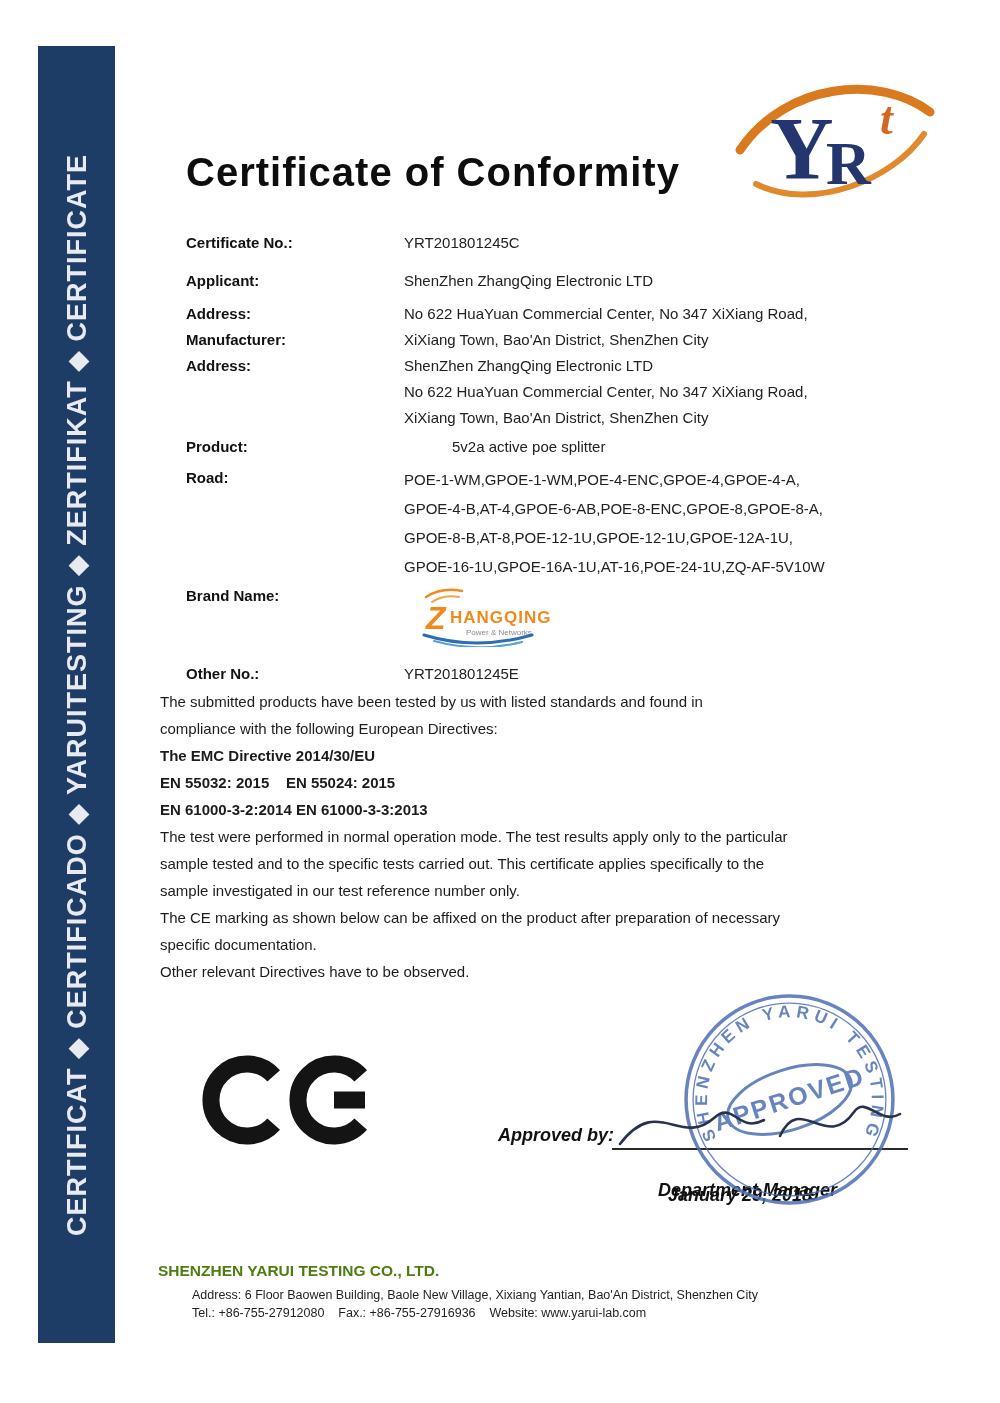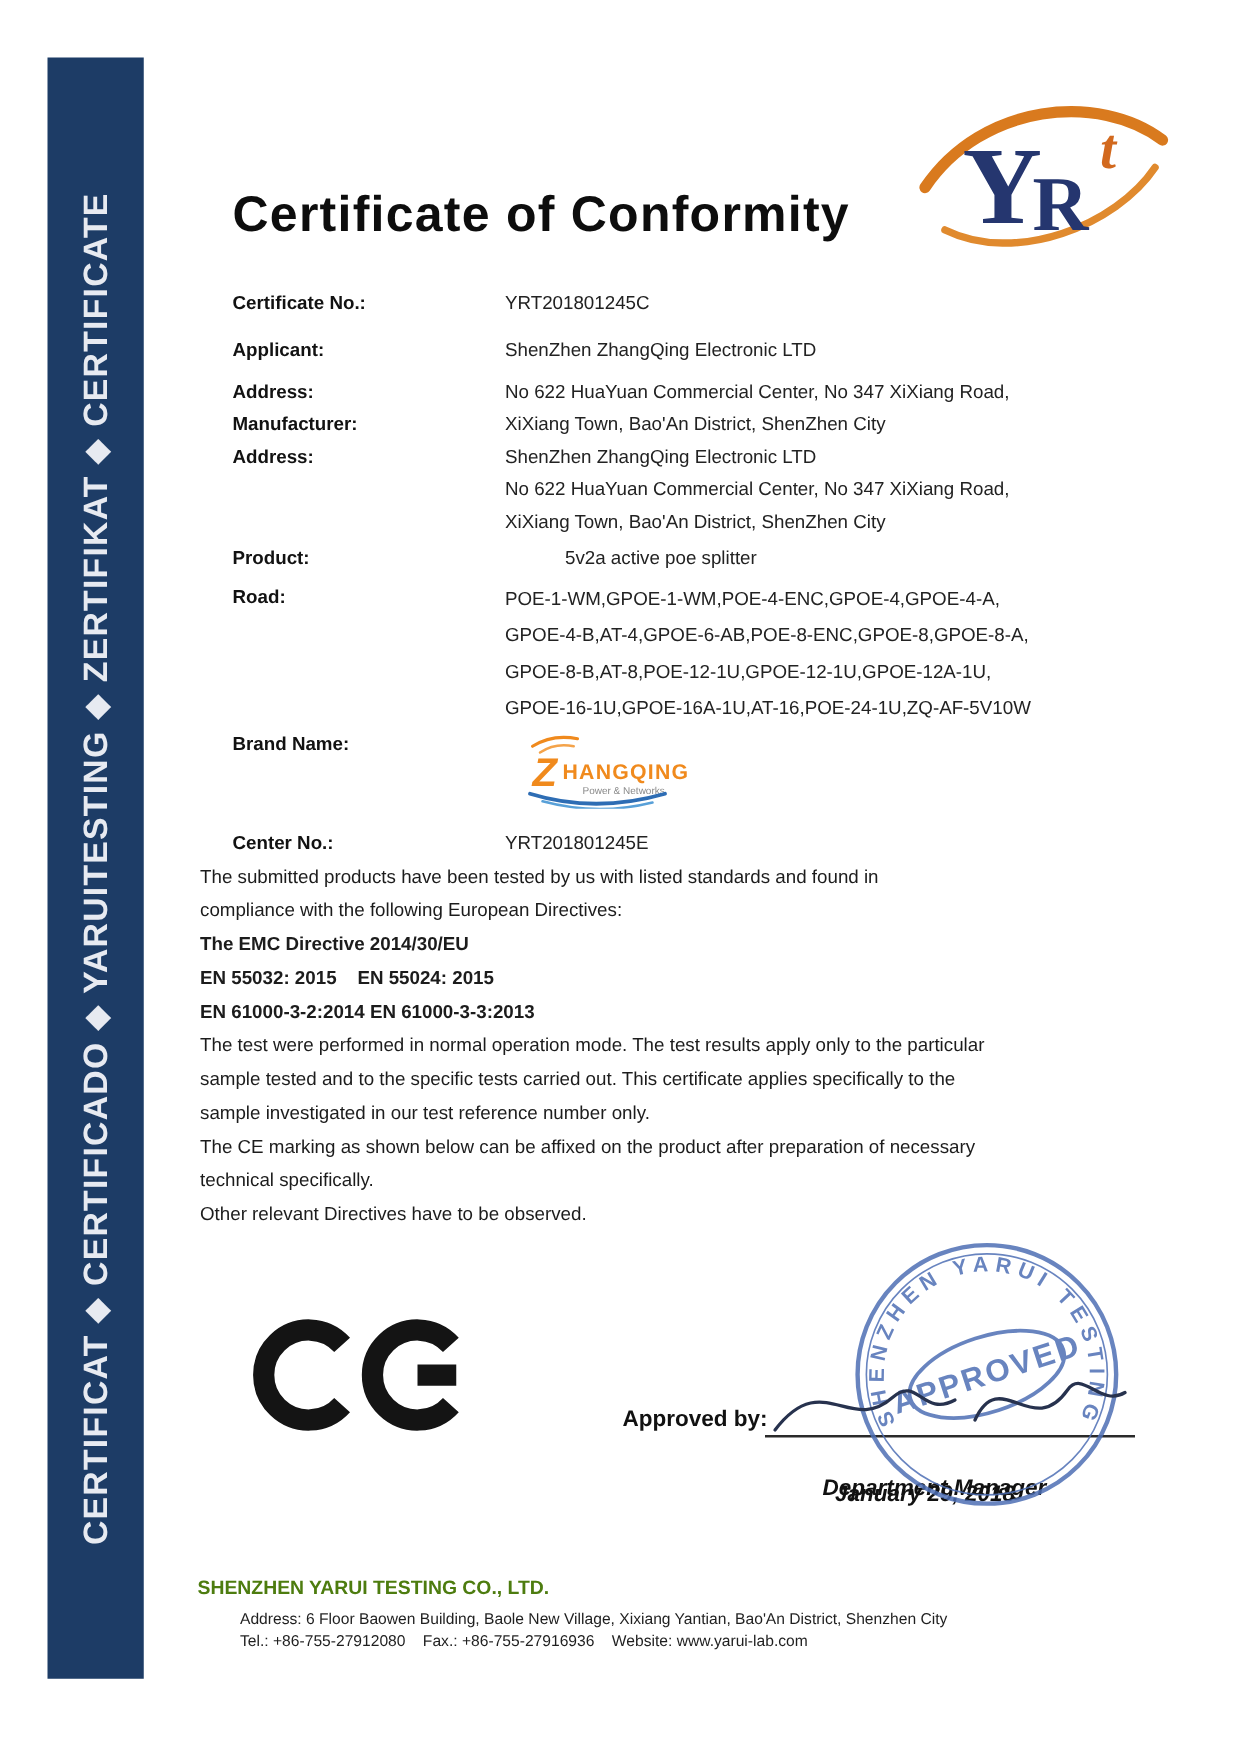--- a/index.html
+++ b/index.html
@@ -43,21 +43,21 @@
 
   
   .body-text { position:absolute; left:160px; top:688px; width:730px; font-size:15px; }
   .bline { line-height:27px; white-space:pre; }
   .bold { font-weight:bold; }
 
   
   .ce-mark { position:absolute; left:198px; top:1048px; }
 
   
-  .approved-label { position:absolute; left:498px; top:1125px; font-size:18px; font-weight:bold; color:#111; }
+  .approved-label { position:absolute; left:498px; top:1125px; font-size:18px; font-weight:bold; font-style:italic; color:#111; }
   .sig-line { position:absolute; left:612px; top:1124px; width:296px; height:24px; border-bottom:2px solid #2a2a2a; }
   .approver-title { position:absolute; left:658px; top:1157px; font-size:18px; font-weight:bold; font-style:italic; color:#111;margin-top:23px; }
   .approval-date { position:absolute; left:668px; top:1185px; font-size:18px; font-weight:bold; font-style:italic; color:#111; }
 
   .stamp { position:absolute; left:672px; top:982px; opacity:0.85; }
   .stamp-stroke { fill:none; stroke:#4e6fb5; }
   .stamp-text { fill:#4e6fb5; font-weight:bold; font-family:"Liberation Sans","DejaVu Sans",sans-serif; }
 
   .signature { position:absolute; left:598px; top:1072px; }
 
@@ -140,36 +140,36 @@
           <text x="22" y="44" font-size="32" font-weight="bold" font-style="italic" fill="#f08a1d">Z</text>
           <text x="46" y="38" font-size="17" font-weight="bold" fill="#f08a1d" letter-spacing="1">HANGQING</text>
           <text x="62" y="50" font-size="8" fill="#8a8a8a">Power &amp; Networks</text>
           <path d="M 20 50 Q 72 66 128 50" fill="none" stroke="#2e6db4" stroke-width="3" stroke-linecap="round"></path>
           <path d="M 30 56 Q 74 68 118 57" fill="none" stroke="#58a0d8" stroke-width="2" stroke-linecap="round"></path>
         </svg>
       </div>
     </div>
 
     <div class="frow f-report">
-      <div class="flabel">Center No.:</div>
+      <div class="flabel">Other No.:</div>
       <div class="fvalue">YRT201801245E</div>
     </div>
   </div>
 
   <div class="body-text">
     <div class="bline">The submitted products have been tested by us with listed standards and found in</div>
     <div class="bline">compliance with the following European Directives:</div>
     <div class="bline bold">The EMC Directive 2014/30/EU</div>
     <div class="bline bold">EN 55032: 2015    EN 55024: 2015</div>
     <div class="bline bold">EN 61000-3-2:2014 EN 61000-3-3:2013</div>
     <div class="bline">The test were performed in normal operation mode. The test results apply only to the particular</div>
     <div class="bline">sample tested and to the specific tests carried out. This certificate applies specifically to the</div>
     <div class="bline">sample investigated in our test reference number only.</div>
     <div class="bline">The CE marking as shown below can be affixed on the product after preparation of necessary</div>
-    <div class="bline">technical specifically.</div>
+    <div class="bline">specific documentation.</div>
     <div class="bline">Other relevant Directives have to be observed.</div>
   </div>
 
   <svg class="ce-mark" width="190" height="104" viewBox="0 0 190 104" aria-label="CE">
     <path d="M 75.7 27.9 A 36 36 0 1 0 75.7 76.1" fill="none" stroke="#141414" stroke-width="17"></path>
     <path d="M 162.7 27.9 A 36 36 0 1 0 162.7 76.1" fill="none" stroke="#141414" stroke-width="17"></path>
     <path d="M 136 52 L 167 52" fill="none" stroke="#141414" stroke-width="17"></path>
   </svg>
 
   <div class="approved-label">Approved by:</div>

